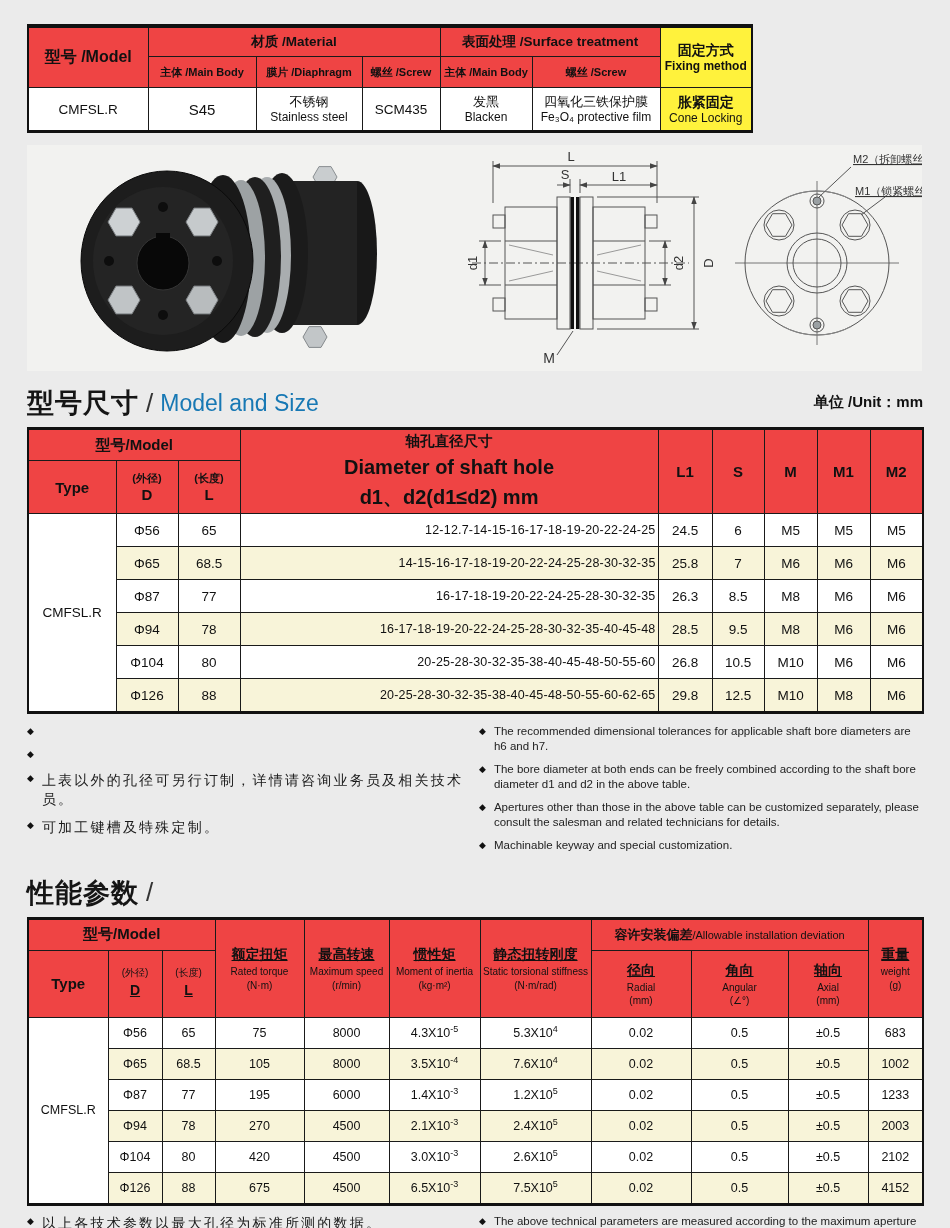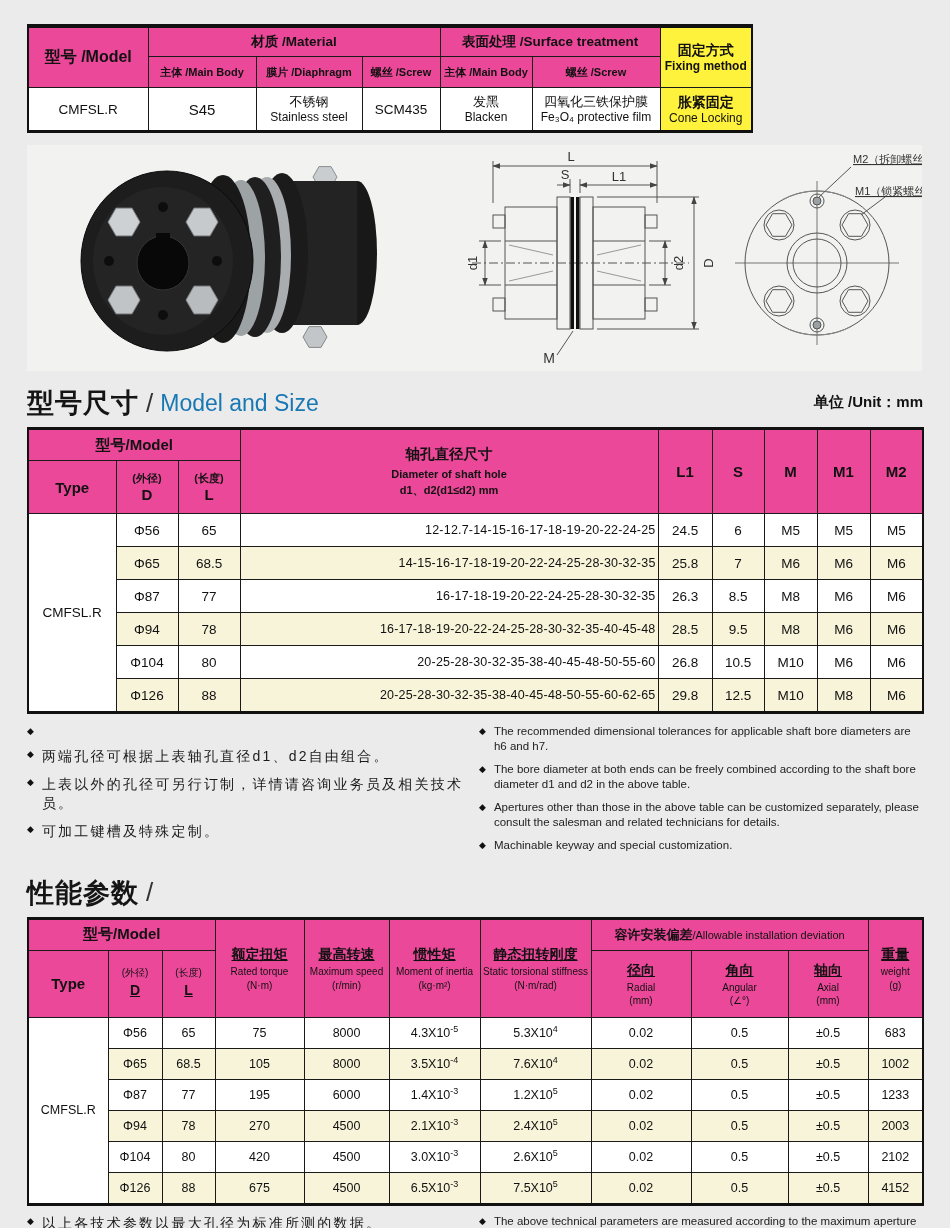--- a/index.html
+++ b/index.html
@@ -6,21 +6,21 @@
   body{
     width:950px;height:1228px;background:#ebebeb;overflow:hidden;
     font-family:"Liberation Sans","DejaVu Sans",sans-serif;color:#111;
     position:relative;
   }
   .page{box-sizing:border-box;width:950px;height:1228px;padding:24px 27px 0 27px;}
 
   
   table{border-collapse:collapse;background:#fff;}
   th,td{border:1px solid #1a1a1a;text-align:center;vertical-align:middle;padding:0 2px;}
-  .hdr{background:#ec4899;}
+  .hdr{background:#ef4444;}
   .cream{background:#f8f4d9;}
   .yl{background:#fff23c;}
 
   
   .spec-table{width:724px;border:2px solid #111;border-top:4px solid #111;border-bottom:3px solid #111;table-layout:fixed;}
   .spec-table tr.r1 th{height:28px;}
   .spec-table tr.r2 th{height:30px;}
   .spec-table tr.r3 td{height:42px;}
   .spec-h1{font-size:16px;font-weight:700;}
   .spec-h2{font-size:13.5px;font-weight:700;}
@@ -44,21 +44,21 @@
   .sec-head .unit{margin-left:auto;font-size:15px;color:#111;font-weight:700;padding-bottom:2px;}
 
   
   .t1{width:895px;margin-top:6px;border:2px solid #111;border-top:3px solid #111;border-bottom:3px solid #111;table-layout:fixed;}
   .t1 thead th{font-weight:700;}
   .t1 tr.h1 th{height:30px;font-size:15px;}
   .t1 tr.h2 th{height:52px;}
   .t1 .sub-zh{display:block;font-size:11px;font-weight:700;}
   .t1 .sub-x{display:block;font-size:15px;font-weight:700;}
   .t1 .hole-h .l1{display:block;font-size:14.5px;line-height:1.5;}
-  .t1 .hole-h .l2{display:block;font-size:11px;line-height:1.5;text-align:center;}
+  .t1 .hole-h .l2{display:block;font-size:20px;line-height:1.5;text-align:center;}
   .t1 tbody td{height:32px;font-size:13.5px;}
   .t1 td.holes{text-align:right;padding-left:6px;font-size:12.5px;letter-spacing:0.2px;}
   .type-cell{font-size:15px;background:#fff;}
 
   
   .notes-row{display:flex;width:895px;margin-top:10px;}
   .notes{list-style:none;margin:0;padding:0;}
   .notes li{display:flex;align-items:flex-start;margin-bottom:9px;}
   .blt{font-size:9px;line-height:1.6;margin-right:8px;color:#111;}
   .notes-zh{width:452px;}
@@ -364,21 +364,20 @@
     </tbody>
   </table>
 
   <div class="notes-row">
     <ul class="notes notes-zh">
       <li>
           <span class="blt">◆</span>
         </li>
       <li>
           <span class="blt">◆</span>
-          <span class="txt">两端孔径可根据上表轴孔直径d1、d2自由组合。</span>
         </li>
       <li>
           <span class="blt">◆</span>
           <span class="txt">上表以外的孔径可另行订制，详情请咨询业务员及相关技术员。</span>
         </li>
       <li>
           <span class="blt">◆</span>
           <span class="txt">可加工键槽及特殊定制。</span>
         </li>
     </ul>

